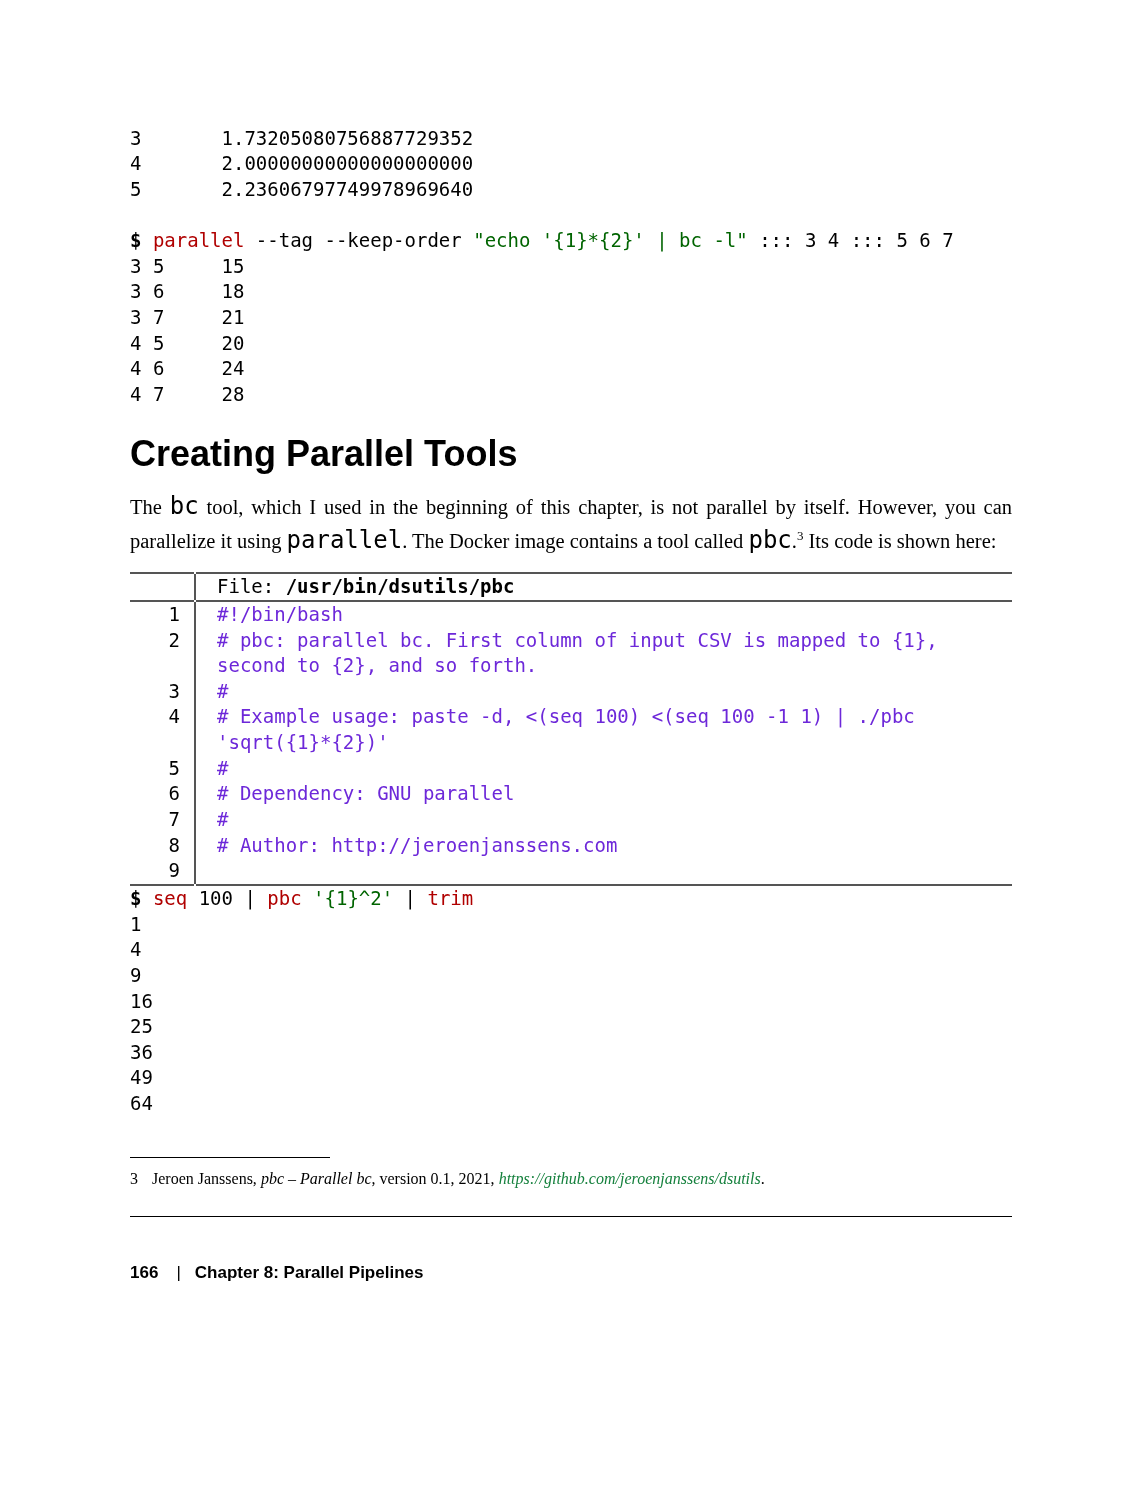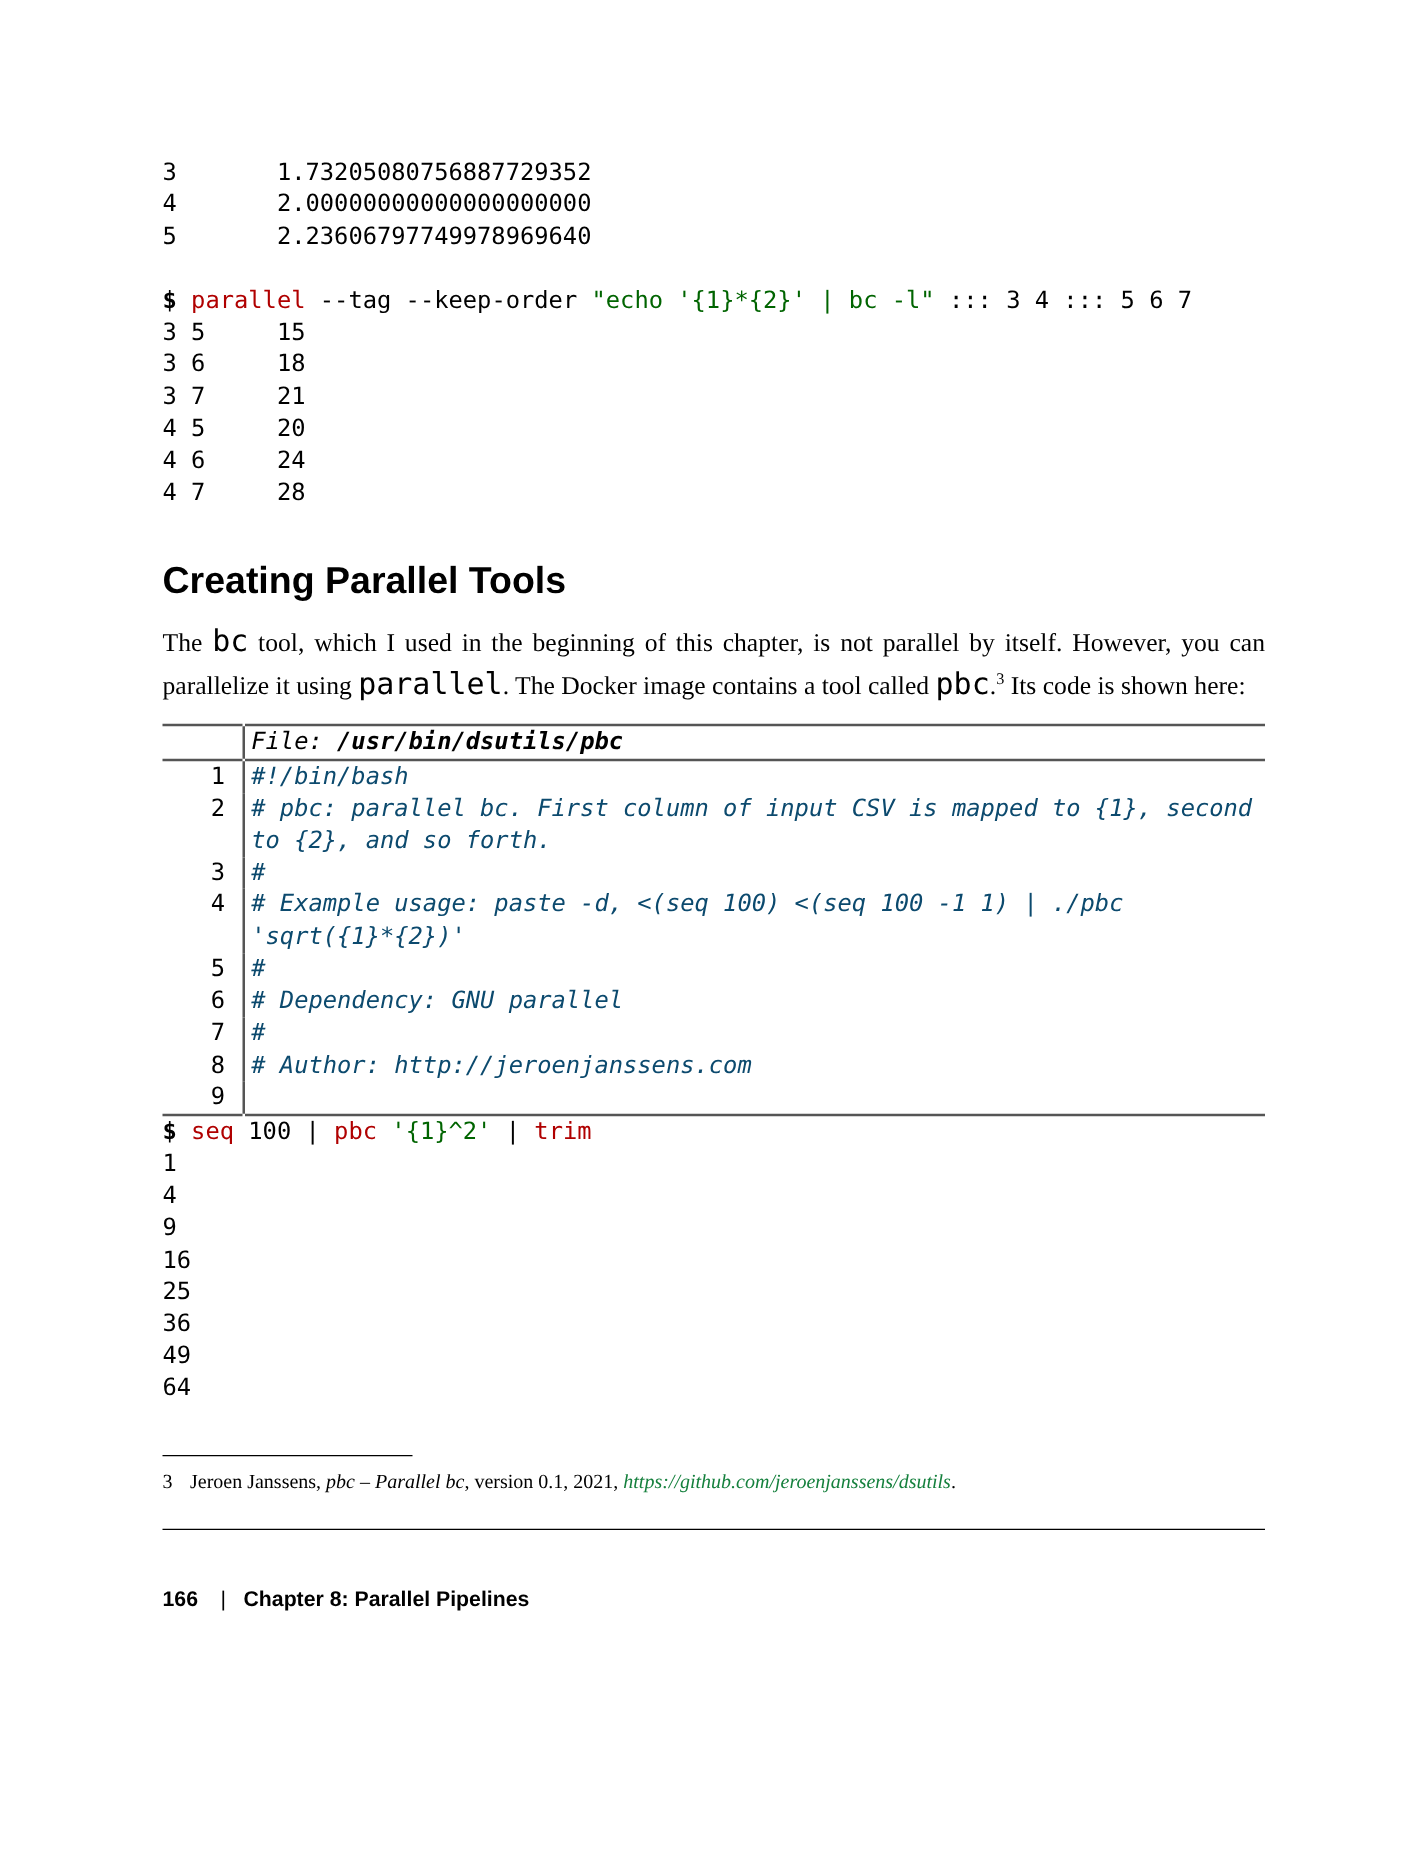--- a/index.html
+++ b/index.html
@@ -22,22 +22,22 @@
     line-height: 1.35;
     white-space: pre;
     color: #000;
   }
   .code-block .prompt { color: #000; font-weight: bold; }
   .code-block .cmd { color: #b00000; }
   .code-block .str { color: #006400; }
   h2.section-heading {
     font-family: "Helvetica Neue", Arial, sans-serif;
     font-weight: 800;
-    font-size: 30px;
-    margin: 40px 0 14px 0;
+    font-size: 36px;
+    margin: 25px 0 14px 0;
   }
   p.body-text {
     font-size: 20.5px;
     line-height: 1.45;
     margin: 0 0 14px 0;
     text-align: justify;
   }
   code.inline {
     font-family: "Consolas", "Menlo", monospace;
     font-size: 24px;
@@ -55,26 +55,25 @@
     text-align: right;
     padding-right: 14px;
     color: #000;
   }
   .bat-sep {
     width: 1px;
     border-left: 2px solid #555;
     align-self: stretch;
   }
   .bat-content {
-    padding-left: 4px;
+    padding-left: 20px;
     white-space: pre-wrap;
     flex: 1;
-    font-style: italic;
-  }
-  .bat-content .comment { color: #0c4a6e; }
+  }
+  .bat-content .comment { color: #6d28d9; }
   .bat-content .str { color: #006400; }
   .bat-hr-line { display:flex; }
   .bat-hr-line .l { width:64px; border-bottom:2px solid #555; }
   .bat-hr-line .r { flex:1; border-bottom:2px solid #555; }
   .bat-file-label { font-weight: normal; }
   .bat-file-path { font-weight: bold; }
   .footnote-rule {
     border: none;
     border-top: 1.5px solid #000;
     width: 200px;

